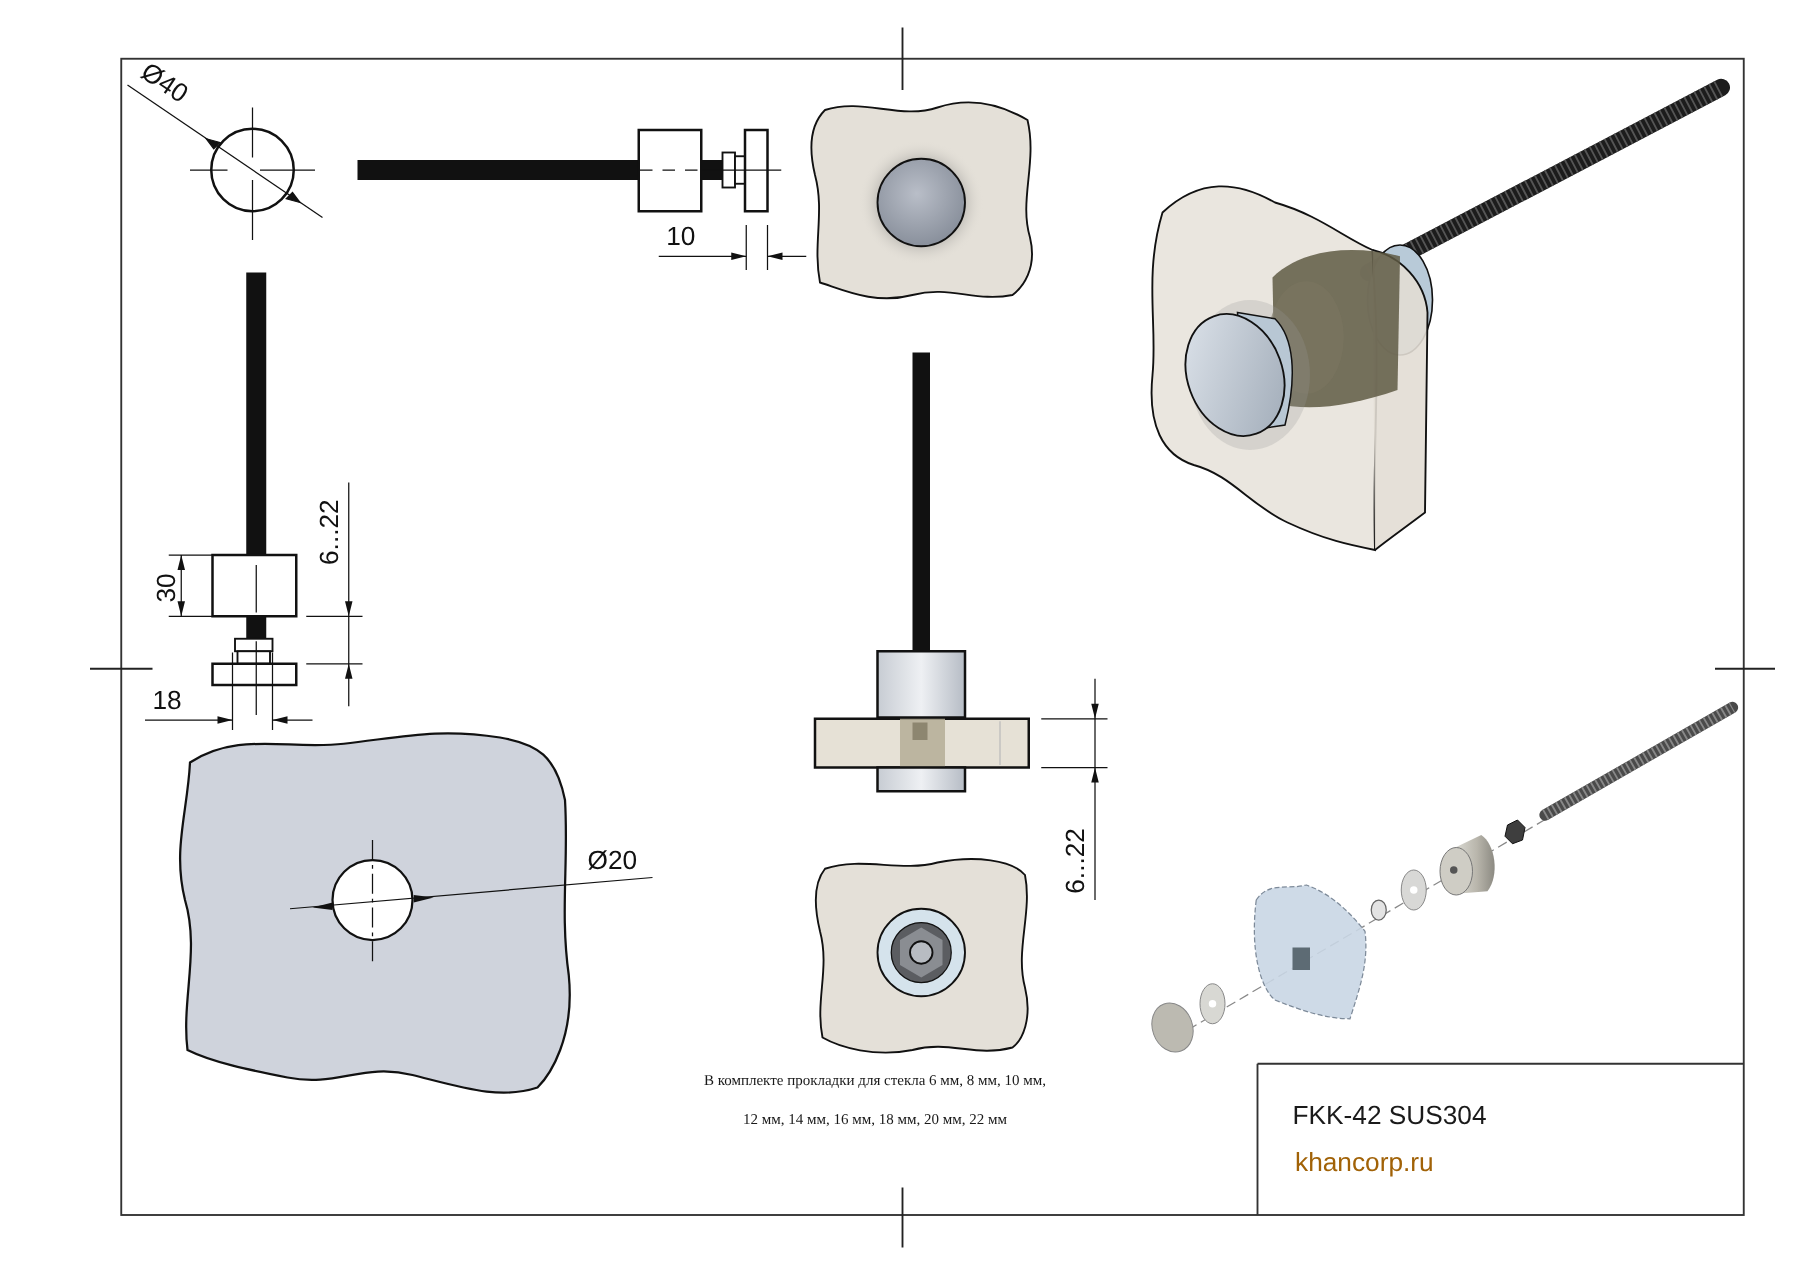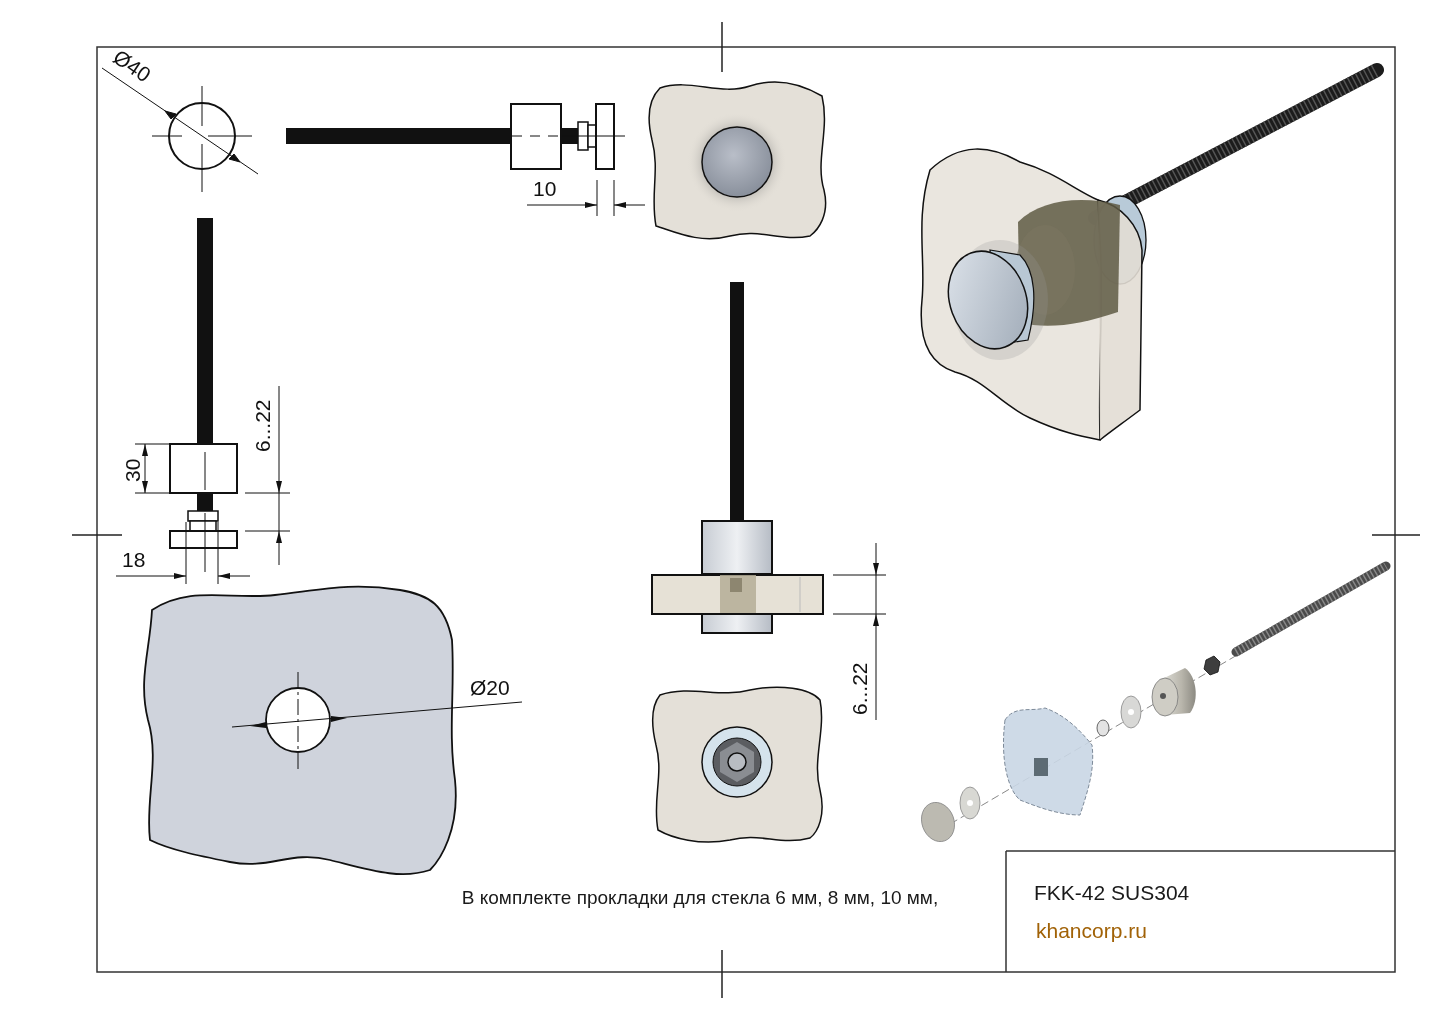--- a/index.html
+++ b/index.html
@@ -1,21 +1,21 @@
 <!DOCTYPE html>
 <html><head>
 <meta charset="utf-8">
 <style>
   html, body { margin: 0; padding: 0; background: #ffffff; }
   body { width: 1444px; height: 1021px; position: relative; overflow: hidden;
          font-family: "Liberation Sans", sans-serif; color: #1a1a1a; }
   svg#drawing { position: absolute; left: 0; top: 0; }
   .dimtxt { font-family: "Liberation Sans", sans-serif; font-size: 21px; fill: #111; }
-  .note { position: absolute; left: 380px; top: 882px; width: 640px; text-align: center;
-          font-size: 19px; line-height: 31px; color: #1a1a1a; }
+  .note { position: absolute; left: 380px; top: 849px; width: 640px; text-align: center;
+          font-size: 12px; line-height: 31px; color: #1a1a1a; font-family: Liberation Serif, serif; }
   .title-block { position: absolute; left: 1006px; top: 851px; width: 451px; height: 121px; }
   .tb-line1 { position: absolute; left: 28px; top: 30px; font-size: 21px; color: #1a1a1a; }
   .tb-line2 { position: absolute; left: 30px; top: 68px; font-size: 21px; color: #a16207; }
 </style>
 </head>
 <body>
 
 <svg id="drawing" width="1444" height="1021" viewBox="0 0 1444 1021">
   <defs>
     <radialGradient id="capGrad" cx="45%" cy="40%" r="65%">
@@ -183,18 +183,19 @@
     <path d="M1005,720 C1015,705 1030,712 1045,708 C1065,715 1080,730 1092,745 C1095,770 1088,790 1080,815 C1060,815 1040,808 1020,800 C1008,790 1000,760 1005,720 Z" fill="#c9d6e4" fill-opacity="0.9" stroke="#7d8a99" stroke-width="1" stroke-dasharray="4,2"></path>
     <rect x="1034" y="758" width="14" height="18" fill="#5d6b74"></rect>
     <ellipse cx="970" cy="803" rx="10" ry="16" fill="#d8d8d3" stroke="#888" stroke-width="0.8"></ellipse>
     <circle cx="970" cy="803" r="3" fill="#fff"></circle>
     <ellipse cx="938" cy="822" rx="16" ry="20" transform="rotate(-20 938 822)" fill="#bcbab1" stroke="#888" stroke-width="0.8"></ellipse>
   </g>
 </svg>
 
 <div class="note">
   <div>В комплекте прокладки для стекла 6 мм, 8 мм, 10 мм,</div>
+  <div>12 мм, 14 мм, 16 мм, 18 мм, 20 мм, 22 мм</div>
 </div>
 
 <div class="title-block">
   <div class="tb-line1">FKK-42 SUS304</div>
   <div class="tb-line2">khancorp.ru</div>
 </div>
 
 </body></html>

